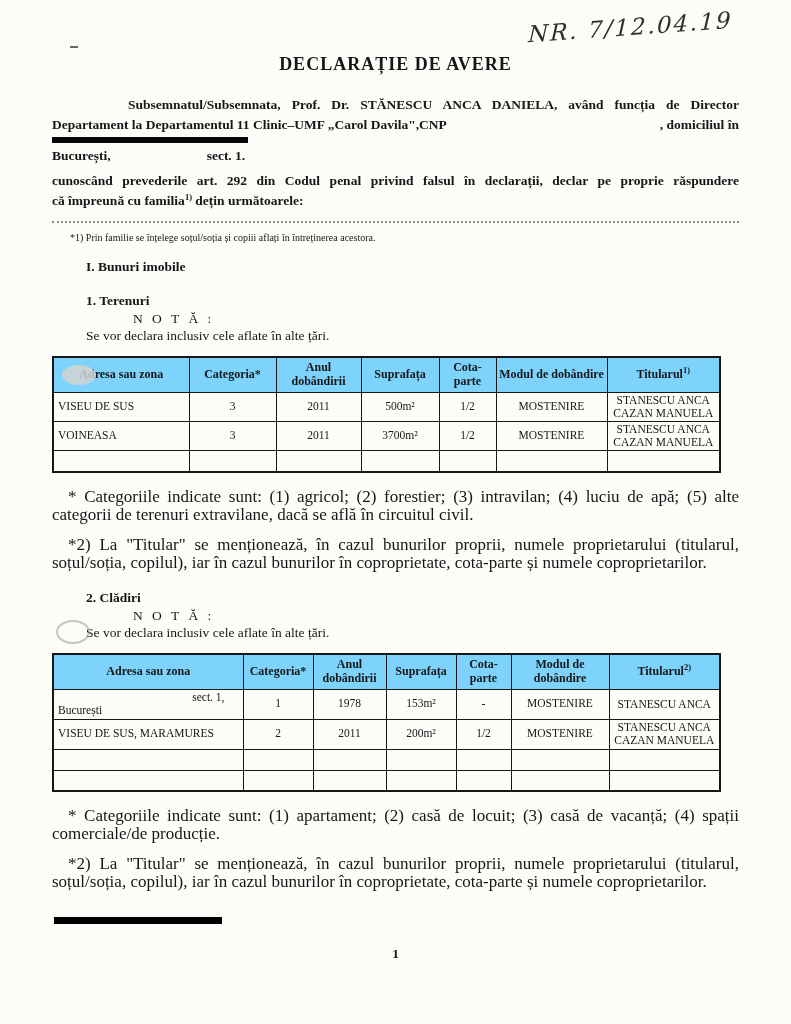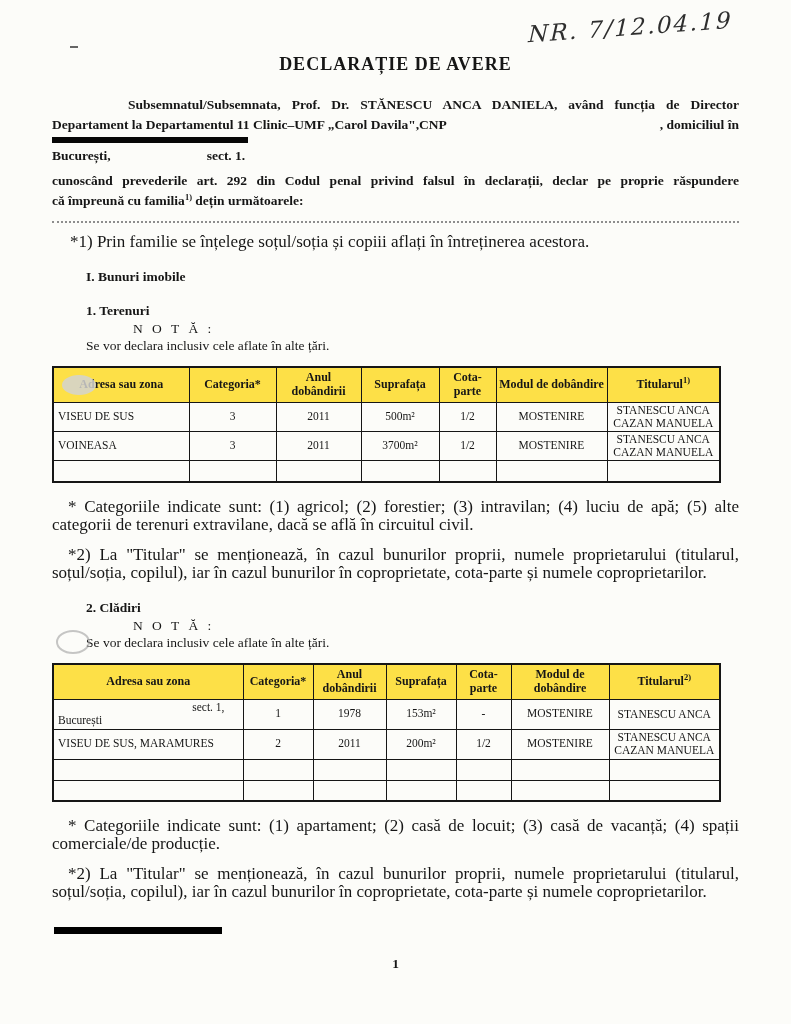--- a/index.html
+++ b/index.html
@@ -34,35 +34,35 @@
   .jline { text-align: justify; text-align-last: justify; }
   .intro .line1 { text-indent: 76px; }
   .flexline { display: flex; justify-content: space-between; }
   .redact-bar { height: 6px; width: 196px; background:#070707; margin: 2px 0 3px 0; }
   .gap90 { display:inline-block; width: 96px; }
   .para2 { margin-top: 5px; }
   sup { font-size: 8.5px; vertical-align: super; line-height: 0; }
 
   .dotted-sep { border-bottom: 2px dotted #8d8d8d; height: 7px; margin: 5px 0 9px 0; }
 
-  .fn-family { font-weight: normal; font-size: 17px; text-indent: 18px; margin-top: 4px; }
+  .fn-family { font-weight: normal; font-size: 10px; text-indent: 18px; margin-top: 4px; }
 
   .section-h { font-weight: bold; font-size: 13.5px; margin: 16px 0 0 34px; }
   .sub-h { font-weight: bold; font-size: 13.5px; margin: 18px 0 0 34px; }
   .nota-block { margin-left: 34px; font-size: 13.5px; position: relative; }
   .nota-label { letter-spacing: 3px; margin-top: 2px; margin-left: 47px; }
   .nota-text { margin-top: 1px; }
 
   table {
     border-collapse: collapse; table-layout: fixed;
     width: 667px; margin-top: 12px;
     border: 2px solid #161616;
   }
   th {
-    background: #fde047;
+    background: #7dd3fc;
     border: 1px solid #161616;
     font-size: 12px; font-weight: bold;
     padding: 3px 2px; text-align: center; vertical-align: middle;
     height: 34px; line-height: 1.15;
     position: relative;
   }
   td {
     border: 1px solid #161616;
     font-size: 11.5px; padding: 1px 4px;
     vertical-align: middle; height: 27px; line-height: 1.2;

